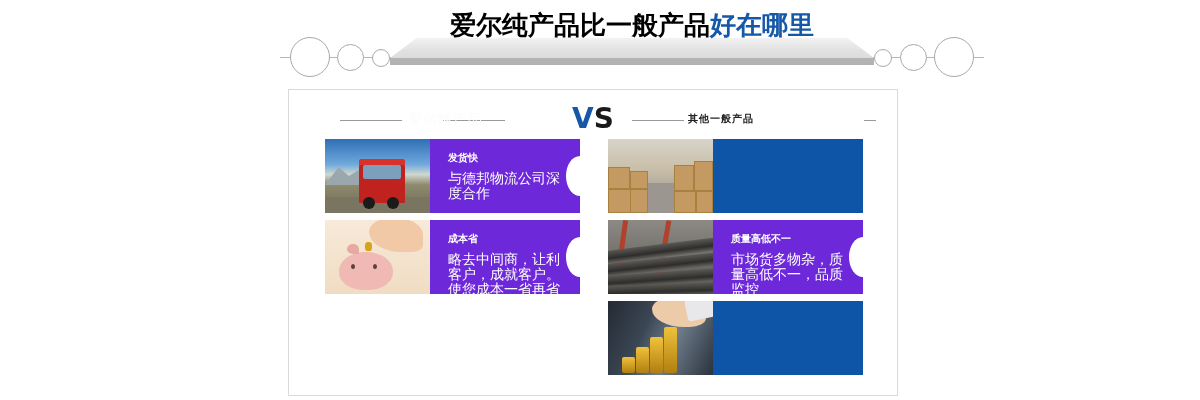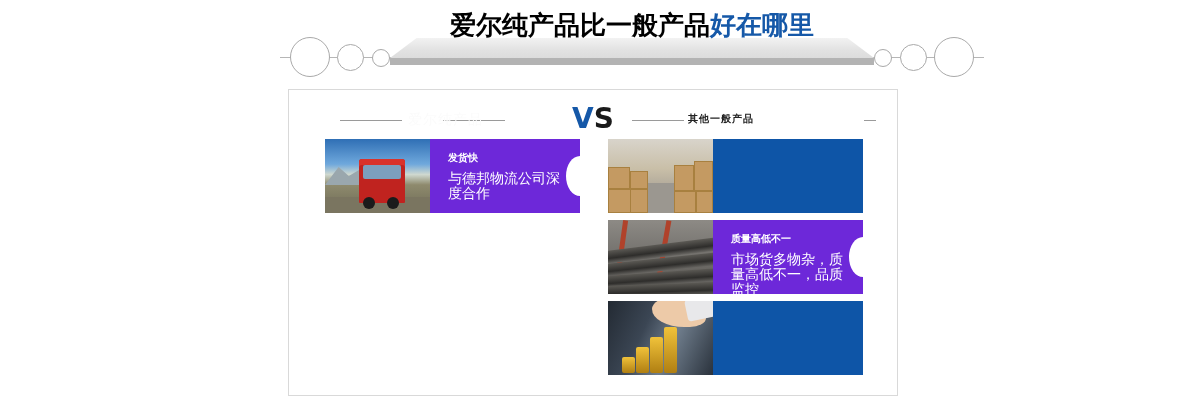--- a/index.html
+++ b/index.html
@@ -210,20 +210,37 @@
       </div>
     </div>
     <div class="body">
       <h4>发货快</h4>
       <p>与德邦物流公司深度合作</p>
       <div class="notch"></div>
     </div>
   </div>
 
 
+  <div class="card">
+    <div class="thumb">
+      <div class="th th-pig">
+        <div class="pig"></div>
+          <div class="ear"></div>
+        <div class="eye"></div>
+          <div class="eye2"></div>
+        <div class="coin"></div>
+          <div class="hand"></div>
+      </div>
+    </div>
+    <div class="body">
+      <h4>成本省</h4>
+      <p>略去中间商，让利客户，成就客户。使您成本一省再省</p>
+      <div class="notch"></div>
+    </div>
+  </div>
 </div>
 
 <div class="col right">
 
   <div class="card">
     <div class="thumb">
       <div class="th th-ware">
         <div class="aisle"></div>
         <i style="left:0;top:28px;width:22px;height:22px;"></i>
         <i style="left:0;top:50px;width:26px;height:24px;"></i>

